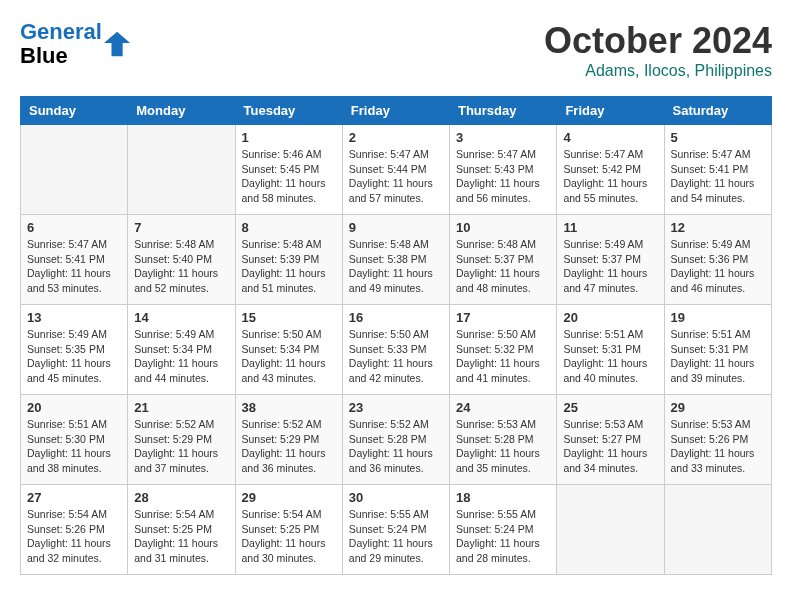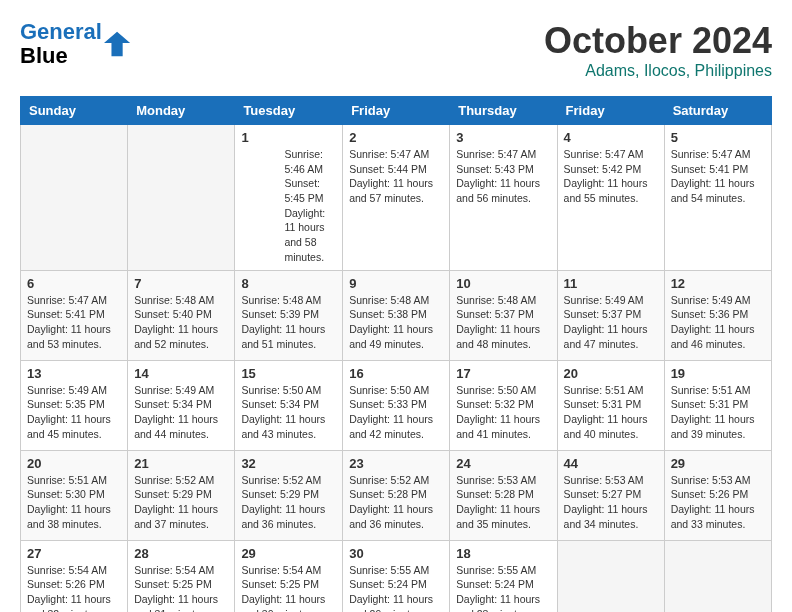--- a/index.html
+++ b/index.html
@@ -122,21 +122,21 @@
         <th>Friday</th>
         <th>Saturday</th>
       </tr>
   </thead>
   <tbody id="calendar-body">
   <tr>
         <td class="empty"></td>
         <td class="empty"></td>
         <td>
           <span class="day-num">1</span>
-          <div class="day-info" style="white-space: pre-line; margin-left: 43px;">Sunrise: 5:46 AM
+          <div class="day-info" style="white-space: pre-line;">Sunrise: 5:46 AM
 Sunset: 5:45 PM
 Daylight: 11 hours and 58 minutes.</div>
         </td>
         <td>
           <span class="day-num">2</span>
           <div class="day-info" style="white-space: pre-line;">Sunrise: 5:47 AM
 Sunset: 5:44 PM
 Daylight: 11 hours and 57 minutes.</div>
         </td>
         <td>
@@ -253,39 +253,39 @@
 Sunset: 5:30 PM
 Daylight: 11 hours and 38 minutes.</div>
         </td>
         <td>
           <span class="day-num">21</span>
           <div class="day-info" style="white-space: pre-line;">Sunrise: 5:52 AM
 Sunset: 5:29 PM
 Daylight: 11 hours and 37 minutes.</div>
         </td>
         <td>
-          <span class="day-num">32</span>
+          <span class="day-num">38</span>
           <div class="day-info" style="white-space: pre-line;">Sunrise: 5:52 AM
 Sunset: 5:29 PM
 Daylight: 11 hours and 36 minutes.</div>
         </td>
         <td>
           <span class="day-num">23</span>
           <div class="day-info" style="white-space: pre-line;">Sunrise: 5:52 AM
 Sunset: 5:28 PM
 Daylight: 11 hours and 36 minutes.</div>
         </td>
         <td>
           <span class="day-num">24</span>
           <div class="day-info" style="white-space: pre-line;">Sunrise: 5:53 AM
 Sunset: 5:28 PM
 Daylight: 11 hours and 35 minutes.</div>
         </td>
         <td>
-          <span class="day-num">44</span>
+          <span class="day-num">25</span>
           <div class="day-info" style="white-space: pre-line;">Sunrise: 5:53 AM
 Sunset: 5:27 PM
 Daylight: 11 hours and 34 minutes.</div>
         </td>
         <td>
           <span class="day-num">29</span>
           <div class="day-info" style="white-space: pre-line;">Sunrise: 5:53 AM
 Sunset: 5:26 PM
 Daylight: 11 hours and 33 minutes.</div>
         </td>

